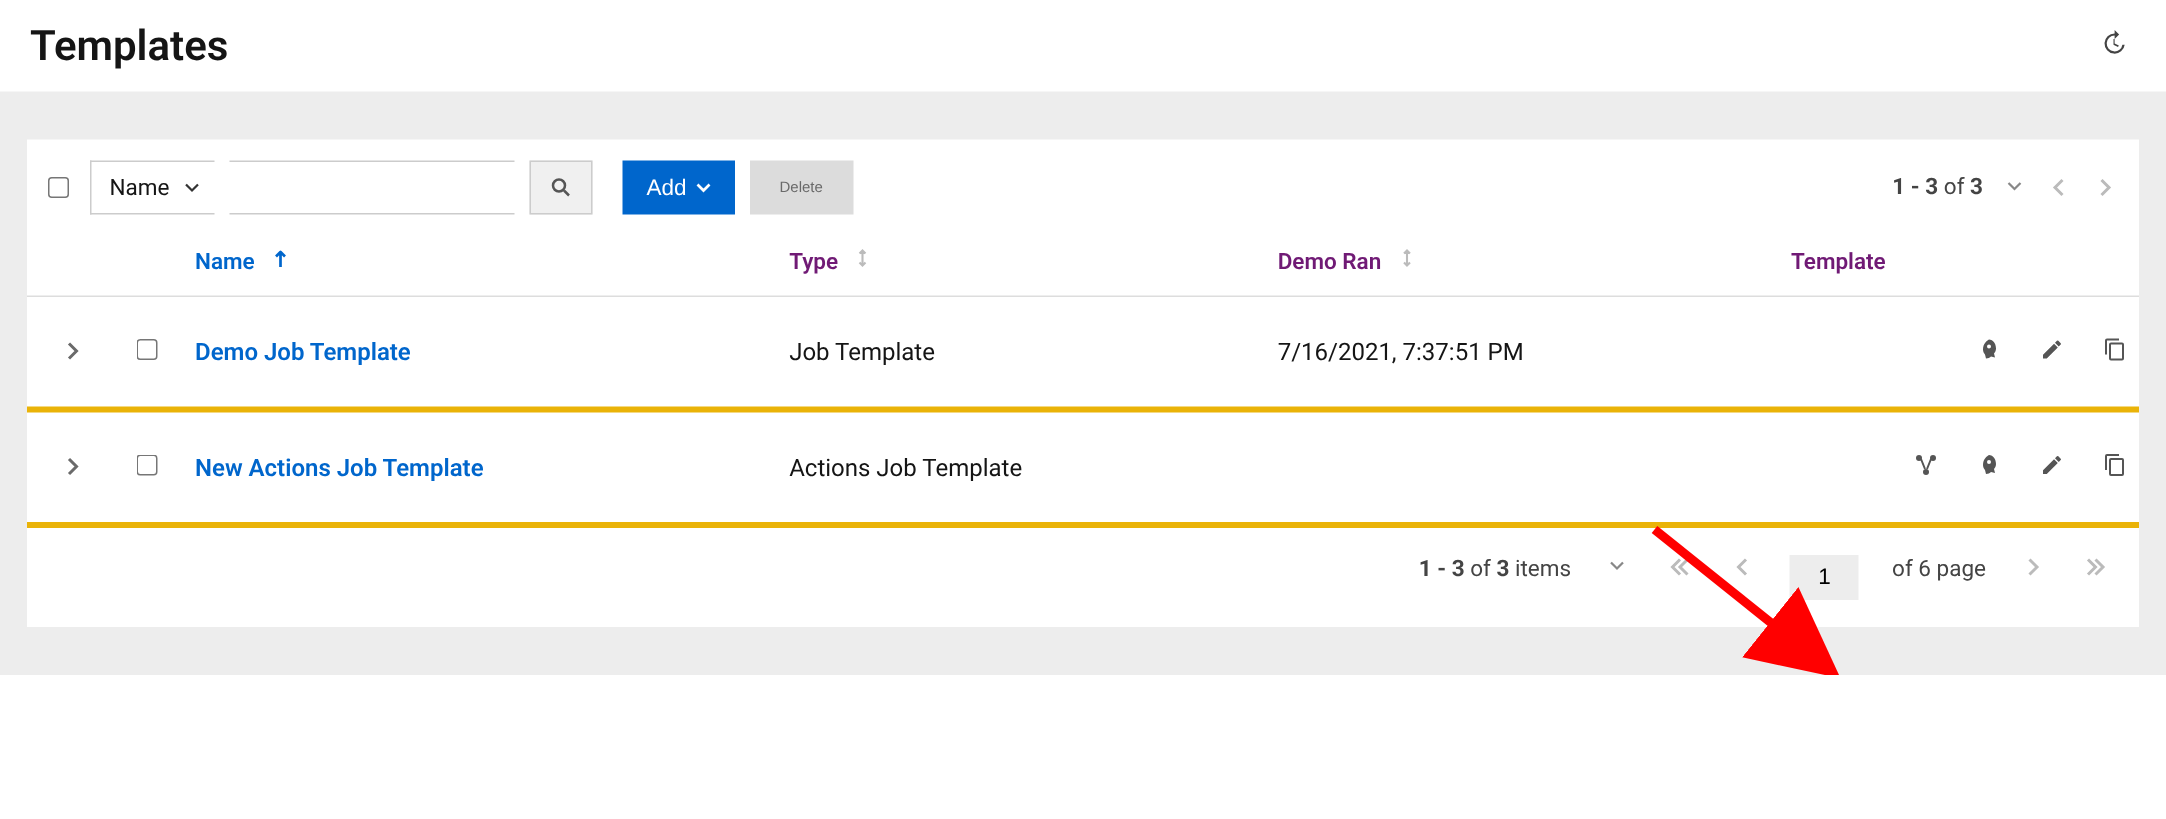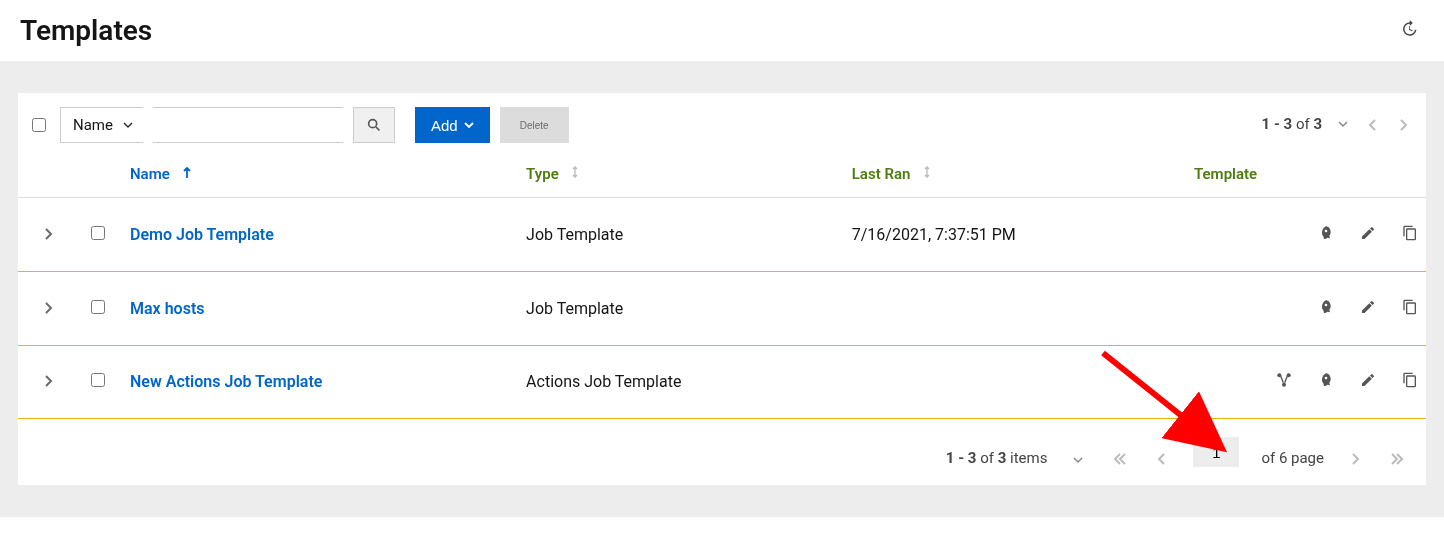--- a/index.html
+++ b/index.html
@@ -16,30 +16,30 @@
   .search-input { height: 36px; width: 190px; border: 1px solid #ccc; border-left: none; border-right: none; padding: 0 8px; font-size: 15px; outline: none; }
   .search-btn { height: 36px; width: 42px; background: #f0f0f0; border: 1px solid #ccc; display: flex; align-items: center; justify-content: center; cursor: pointer; margin-right: 10px; }
   .add-btn { height: 36px; background: #06c; color: #fff; border: none; padding: 0 16px; display: flex; align-items: center; gap: 6px; font-size: 15px; cursor: pointer; font-weight: 400; }
   .del-btn { height: 36px; background: #dcdcdc; color: #6a6a6a; border: none; padding: 0 20px; font-size: 10px; cursor: not-allowed; }
   .spacer { flex: 1; }
   .top-pag { display: flex; gap: 12px; font-size: 15px; color: #444; }
   .top-pag .nav-arrow { color: #bbb; cursor: pointer; padding: 4px; }
   .table { width: 100%; border-collapse: collapse; }
   .table th { text-align: left; font-size: 15px; font-weight: 600; padding: 10px 8px 14px 8px; }
   .table th.sortable { color: #06c; cursor: pointer; }
-  .th-row th { border-bottom: 1px solid #ddd; color: #4d7c0f; }
+  .th-row th { border-bottom: 1px solid #ddd; color: #701a75; }
   .sort-icon { margin-left: 8px; color: #06c; }
   .sort-icon-muted { margin-left: 8px; color: #bbb; }
-  .row td { padding: 26px 8px; border-bottom: 1px solid #eab308; font-size: 16px; vertical-align: middle; margin-left: 16px; }
+  .row td { padding: 26px 8px; border-bottom: 4px solid #eab308; font-size: 16px; vertical-align: middle; margin-left: 16px; }
   .link { color: #06c; font-weight: 600; text-decoration: none; cursor: pointer; }
   .expand-cell { width: 60px; text-align: center; color: #6a6a6a; cursor: pointer; }
   .cb-cell { width: 40px; text-align: center; }
   .actions-cell { text-align: right; white-space: nowrap; }
   .act-ico { display: inline-block; color: #555; margin-left: 26px; cursor: pointer; vertical-align: middle; }
-  .footer-pag { display: flex; align-items: flex-end; justify-content: flex-end; gap: 22px; padding: 18px 18px; font-size: 15px; color: #444; }
+  .footer-pag { display: flex; align-items: flex-start; justify-content: flex-end; gap: 22px; padding: 18px 18px; font-size: 15px; color: #444; }
   .footer-pag .nav-arrow { color: #bbb; cursor: pointer; padding: 2px 4px; }
   .page-input { width: 46px; height: 30px; background: #ededed; border: none; text-align: center; font-size: 15px; }
   .caret svg, .nav-arrow svg { display: block; }
   .annotation-arrow { position: absolute; pointer-events: none; }
   .panel-wrap { position: relative; }
 </style>
 </head>
 <body>
 
 <div class="page-head">
@@ -118,21 +118,21 @@
           </th>
           <th>
             <span>Type</span>
             <span class="sort-icon-muted">
               <svg width="10" height="14" viewBox="0 0 10 14">
                   <path d="M5 2v10M3 4l2-2 2 2M3 10l2 2 2-2" stroke="#bbb" stroke-width="1.4" fill="none"></path>
                 </svg>
             </span>
           </th>
           <th>
-            <span>Last Ran</span>
+            <span>Demo Ran</span>
             <span class="sort-icon-muted">
               <svg width="10" height="14" viewBox="0 0 10 14">
                   <path d="M5 2v10M3 4l2-2 2 2M3 10l2 2 2-2" stroke="#bbb" stroke-width="1.4" fill="none"></path>
                 </svg>
             </span>
           </th>
           <th style="width:240px">Template</th>
         </tr>
       </thead>
       <tbody id="tbody">
@@ -150,36 +150,20 @@
                   <path d="M3 17.25V21h3.75L17.8 9.94l-3.75-3.75L3 17.25zM20.7 7.04a1 1 0 0 0 0-1.41l-2.34-2.34a1 1 0 0 0-1.41 0L15 5.24l3.75 3.75 1.95-1.95z"></path>
                 </svg></span><span class="act-ico"><svg width="16" height="16" viewBox="0 0 24 24" fill="currentColor">
                   <path d="M16 1H4a2 2 0 0 0-2 2v14h2V3h12V1zm3 4H8a2 2 0 0 0-2 2v14a2 2 0 0 0 2 2h11a2 2 0 0 0 2-2V7a2 2 0 0 0-2-2zm0 16H8V7h11v14z"></path>
                 </svg></span></td>
           </tr>
           <tr class="row">
             <td class="expand-cell"><svg width="10" height="12" viewBox="0 0 10 12">
                 <path d="M3 1l5 5-5 5" stroke="#6a6a6a" stroke-width="2" fill="none"></path>
               </svg></td>
             <td class="cb-cell"><input type="checkbox" class="checkbox" style=""></td>
-            <td><a class="link">Max hosts</a></td>
-            <td>Job Template</td>
-            <td></td>
-            <td class="actions-cell"><span class="act-ico"><svg width="16" height="16" viewBox="0 0 24 24" fill="currentColor">
-                  <path d="M12 2c3 0 7 3 7 9 0 2-1 4-2 5l1 4-4-1c-1 1-3 2-5 2l-1-4c-1-1-2-3-2-5 0-6 4-9 6-10zm0 5a2 2 0 1 0 0 4 2 2 0 0 0 0-4z"></path>
-                </svg></span><span class="act-ico"><svg width="16" height="16" viewBox="0 0 24 24" fill="currentColor">
-                  <path d="M3 17.25V21h3.75L17.8 9.94l-3.75-3.75L3 17.25zM20.7 7.04a1 1 0 0 0 0-1.41l-2.34-2.34a1 1 0 0 0-1.41 0L15 5.24l3.75 3.75 1.95-1.95z"></path>
-                </svg></span><span class="act-ico"><svg width="16" height="16" viewBox="0 0 24 24" fill="currentColor">
-                  <path d="M16 1H4a2 2 0 0 0-2 2v14h2V3h12V1zm3 4H8a2 2 0 0 0-2 2v14a2 2 0 0 0 2 2h11a2 2 0 0 0 2-2V7a2 2 0 0 0-2-2zm0 16H8V7h11v14z"></path>
-                </svg></span></td>
-          </tr>
-          <tr class="row">
-            <td class="expand-cell"><svg width="10" height="12" viewBox="0 0 10 12">
-                <path d="M3 1l5 5-5 5" stroke="#6a6a6a" stroke-width="2" fill="none"></path>
-              </svg></td>
-            <td class="cb-cell"><input type="checkbox" class="checkbox" style=""></td>
             <td><a class="link">New Actions Job Template</a></td>
             <td>Actions Job Template</td>
             <td></td>
             <td class="actions-cell"><span class="act-ico"><svg width="16" height="16" viewBox="0 0 24 24" fill="currentColor">
                   <circle cx="5" cy="5" r="3"></circle>
                   <circle cx="19" cy="5" r="3"></circle>
                   <circle cx="12" cy="19" r="3"></circle>
                   <path d="M7 6l4 10M17 6l-4 10" stroke="currentColor" stroke-width="2"></path>
                 </svg></span><span class="act-ico"><svg width="16" height="16" viewBox="0 0 24 24" fill="currentColor">
                   <path d="M12 2c3 0 7 3 7 9 0 2-1 4-2 5l1 4-4-1c-1 1-3 2-5 2l-1-4c-1-1-2-3-2-5 0-6 4-9 6-10zm0 5a2 2 0 1 0 0 4 2 2 0 0 0 0-4z"></path>

